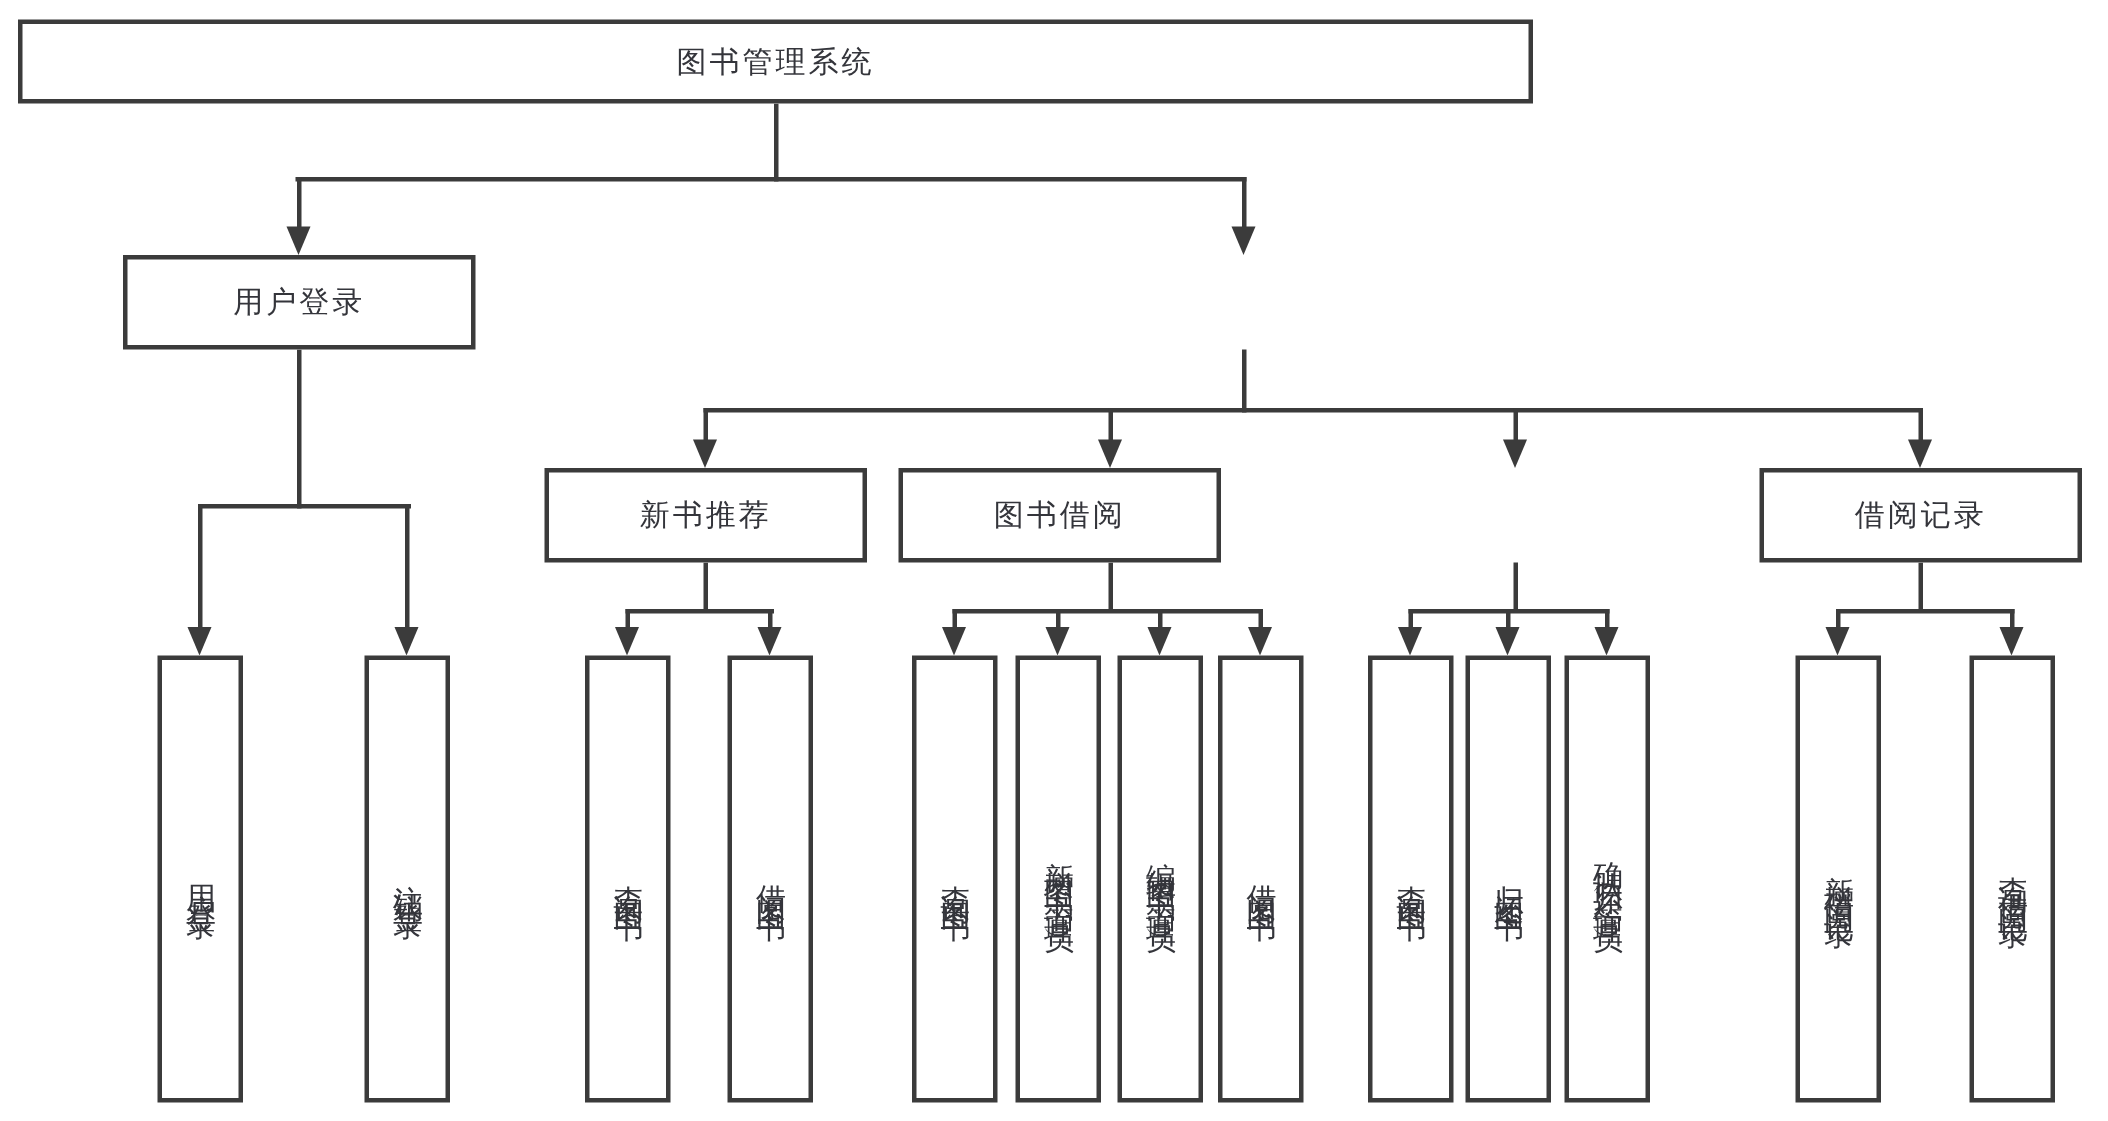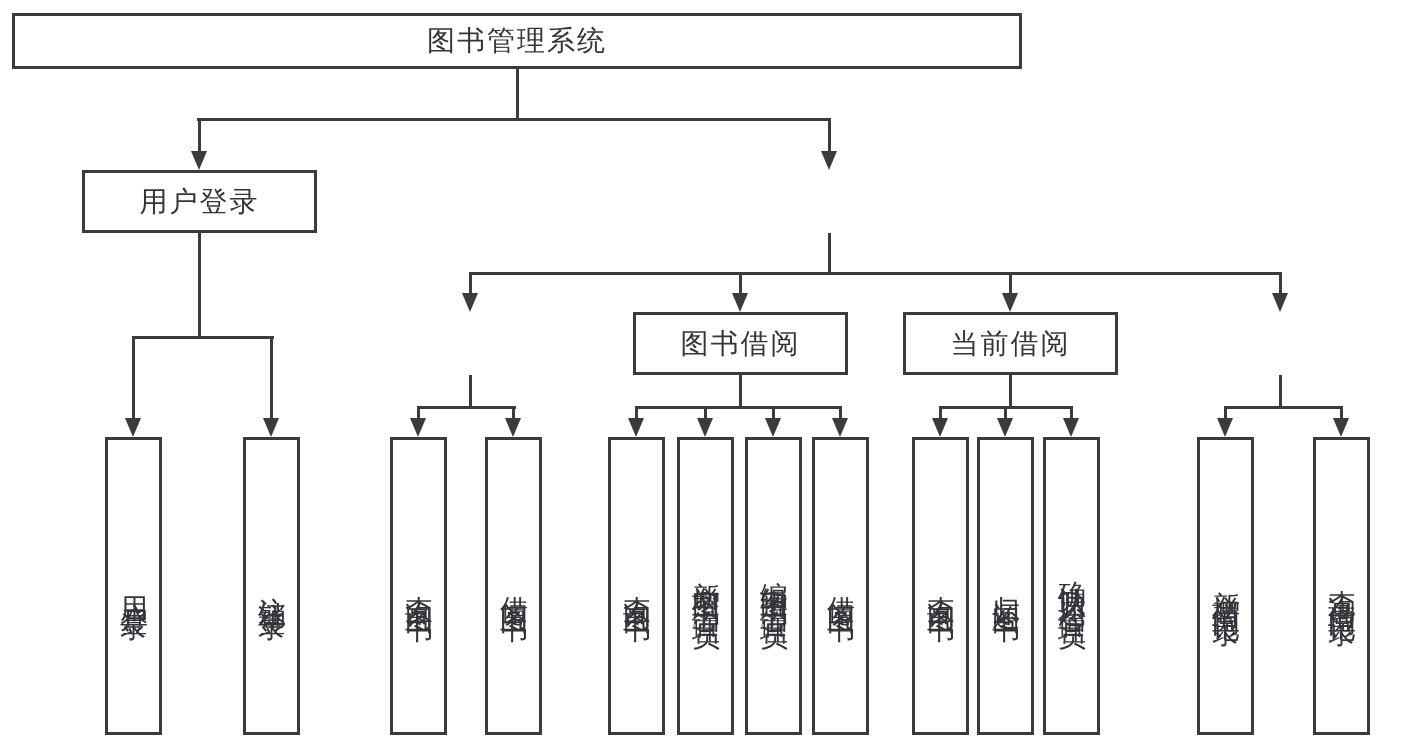--- a/index.html
+++ b/index.html
@@ -20,21 +20,21 @@
   .box{
     position:absolute;
     background:#ffffff;
     border:3px solid var(--line);
     display:flex;
     align-items:center;
     justify-content:center;
     z-index:2;
   }
   .box span{
-    font-size:28px;
+    font-size:20px;
     letter-spacing:2px;
     white-space:nowrap;
   }
   .leaf{top:437px;width:57px;height:298px;}
   .leaf span{
     writing-mode:vertical-rl;
     text-orientation:mixed;
     letter-spacing:6px;
     white-space:normal;
     line-height:1;
@@ -89,25 +89,28 @@
   <div class="hl" style="left:469px;top:272px;width:813px"></div>
   <div class="vl" style="left:469px;top:272px;height:23px"></div>
   <div class="ar" style="left:462px;top:293px"></div>
   <div class="vl" style="left:739px;top:272px;height:23px"></div>
   <div class="ar" style="left:732px;top:293px"></div>
   <div class="vl" style="left:1009px;top:272px;height:23px"></div>
   <div class="ar" style="left:1002px;top:293px"></div>
   <div class="vl" style="left:1279px;top:272px;height:23px"></div>
   <div class="ar" style="left:1272px;top:293px"></div>
 
-  <div class="box l3" style="left:633px">
+  <div class="box l3" style="left:363px">
+    <span>新书推荐</span>
+  </div>
+  <div class="box l3" style="left:599px">
     <span>图书借阅</span>
   </div>
-  <div class="box l3" style="left:903px">
-    <span>当前借阅</span>
+  <div class="box l3" style="left:1173px">
+    <span>借阅记录</span>
   </div>
 
   <div class="vl" style="left:469px;top:375px;height:33px"></div>
   <div class="hl" style="left:417px;top:406px;width:99px"></div>
   <div class="vl" style="left:417px;top:406px;height:15px"></div>
   <div class="ar" style="left:410px;top:418px"></div>
   <div class="vl" style="left:512px;top:406px;height:15px"></div>
   <div class="ar" style="left:505px;top:418px"></div>
 
   <div class="vl" style="left:739px;top:375px;height:33px"></div>

